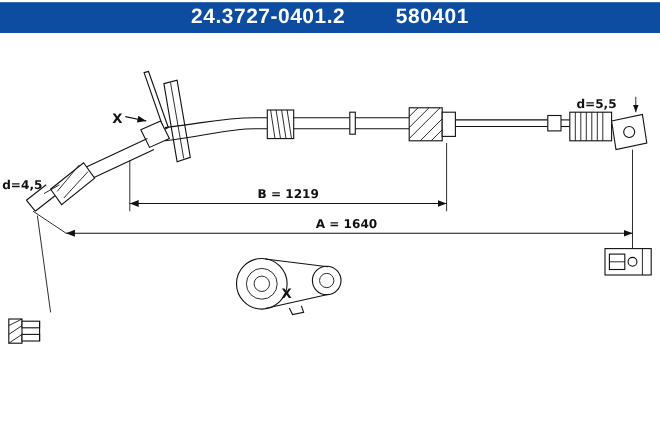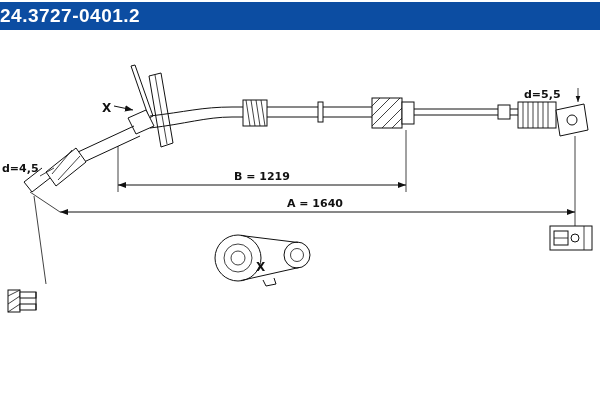--- a/index.html
+++ b/index.html
@@ -3,40 +3,41 @@
 <meta charset="utf-8">
 <style>
   html,body{margin:0;padding:0;background:#ffffff;}
   .page{
     width:600px;height:400px;position:relative;overflow:hidden;
     background:#ffffff;font-family:"Liberation Sans",sans-serif;
   }
   .banner{
     position:absolute;top:2px;left:0;width:600px;height:28px;
     background:#0c4da2;color:#ffffff;
-    display:flex;align-items:center;justify-content:space-between;gap:46px;
+    display:flex;align-items:center;justify-content:center;gap:46px;
     font-size:19px;font-weight:bold;letter-spacing:0.5px;
   }
   .drawing{position:absolute;top:30px;left:0;}
   svg text{
     font-family:"DejaVu Sans","Liberation Sans",sans-serif;
     font-size:11px;font-weight:bold;fill:#111111;
   }
   svg text.xmark{font-size:12px;}
   .ln{stroke:#111111;stroke-width:1;fill:none;}
   .fw{stroke:#111111;stroke-width:1;fill:#ffffff;}
   .thin{stroke:#111111;stroke-width:0.8;fill:none;}
 </style>
 </head>
 <body>
 
 <div class="page">
 
   <div class="banner">
     <span>24.3727-0401.2</span>
+    <span>580401</span>
   </div>
 
   <svg class="drawing" width="600" height="370" viewBox="0 0 600 370">
     <defs>
       <marker id="arw" viewBox="0 0 10 10" refX="9" refY="5" markerWidth="9" markerHeight="9" orient="auto-start-reverse">
         <path d="M0,1.5 L9,5 L0,8.5 z" fill="#111111"></path>
       </marker>
     </defs>
 
     <g>

